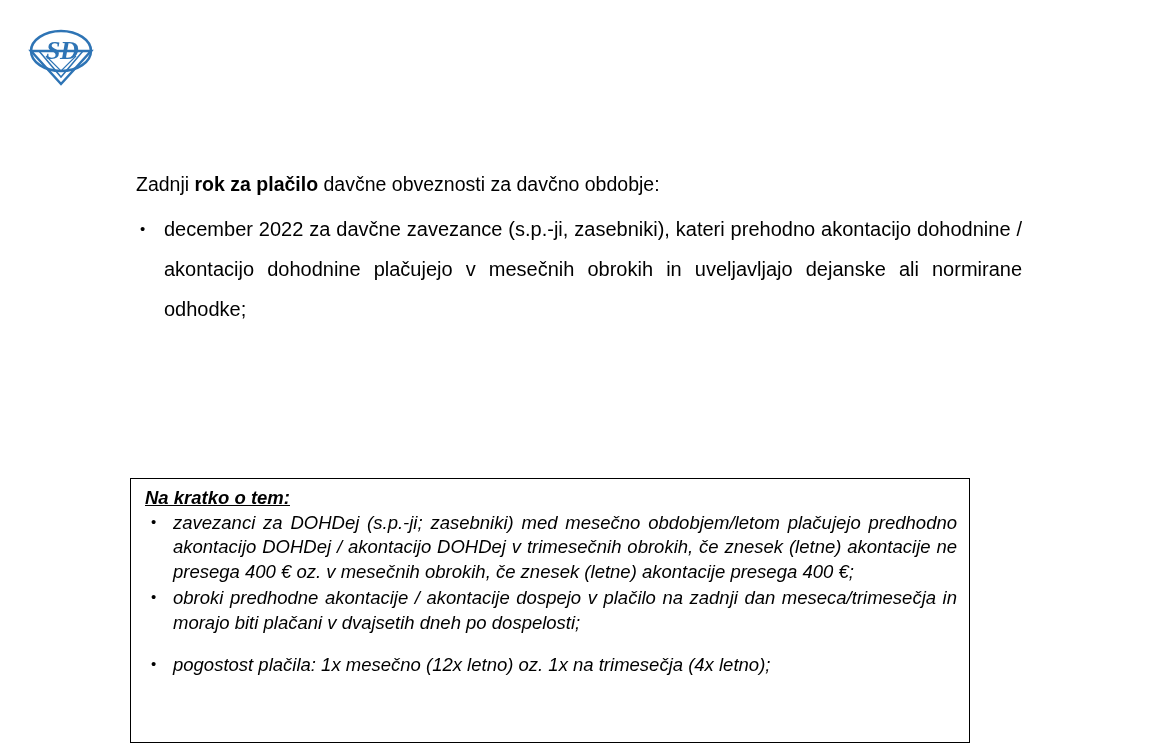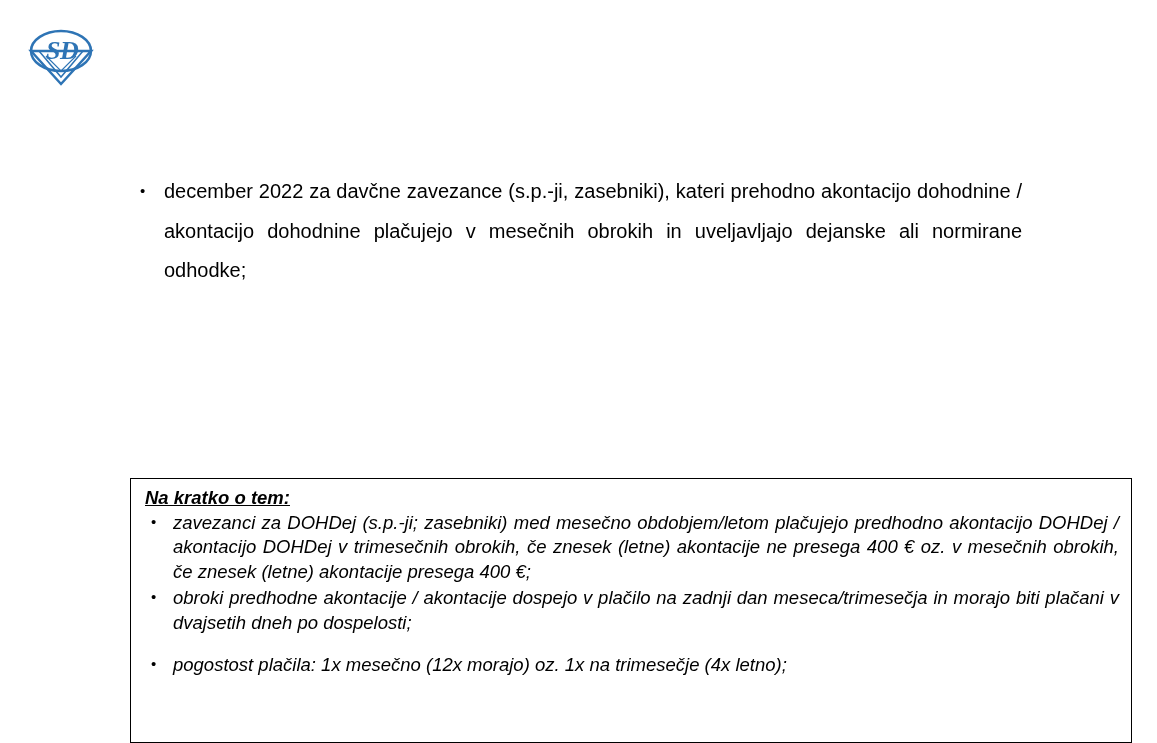--- a/index.html
+++ b/index.html
@@ -60,21 +60,21 @@
     line-height: 2.55;
   }
   ul.main-list > li .last-line {
     text-align: left;
   }
 
   .callout {
     position: absolute;
     left: 130px;
     top: 478px;
-    width: 1002px;
+    width: 840px;
     height: 265px;
     border: 1.5px solid #000;
     box-sizing: border-box;
     padding: 8px 12px 9px 12px;
     overflow: hidden;
   }
   .callout-title {
     font-style: italic;
     font-weight: bold;
     font-size: 18.5px;
@@ -120,20 +120,21 @@
     <path d="M9 25 L39 58 L69 25 Z" fill="none" stroke="#2e74b5" stroke-width="2.5"></path>
     <path d="M17 25 L39 51 L61 25 Z" fill="none" stroke="#2e74b5" stroke-width="1.5"></path>
     <path d="M24 30 L39 45 L54 30" fill="none" stroke="#2e74b5" stroke-width="1.2"></path>
     <text x="24" y="33" font-family="Liberation Serif, serif" font-size="26" font-weight="bold" font-style="italic" fill="#2e74b5">S</text>
     <text x="38" y="33" font-family="Liberation Serif, serif" font-size="26" font-weight="bold" font-style="italic" fill="#2e74b5">D</text>
   </svg>
 </div>
 
 <div class="content">
 
+  <p class="intro"><span>Zadnji </span><b>rok za plačilo</b><span> davčne obveznosti za davčno obdobje:</span></p>
 
   <ul class="main-list">
     <li>
       <span>december 2022 za davčne zavezance (s.p.-ji, zasebniki), kateri prehodno</span>
       <span>akontacijo dohodnine / akontacijo dohodnine plačujejo v mesečnih obrokih in</span>
       <span class="last-line">uveljavljajo dejanske ali normirane odhodke;</span>
     </li>
   </ul>
 </div>
 
@@ -144,16 +145,16 @@
       <span>zavezanci za DOHDej (s.p.-ji; zasebniki) med mesečno obdobjem/letom plačujejo</span>
       <span>predhodno akontacijo DOHDej / akontacijo DOHDej v trimesečnih obrokih, če</span>
       <span>znesek (letne) akontacije ne presega 400 € oz. v mesečnih obrokih, če znesek</span>
       <span class="last-line">(letne) akontacije presega 400 €;</span>
     </li>
     <li>
       <span>obroki predhodne akontacije / akontacije dospejo v plačilo na zadnji dan</span>
       <span class="last-line">meseca/trimesečja in morajo biti plačani v dvajsetih dneh po dospelosti;</span>
     </li>
     <li class="spaced">
-      <span class="last-line">pogostost plačila: 1x mesečno (12x morajo) oz. 1x na trimesečje (4x letno);</span>
+      <span class="last-line">pogostost plačila: 1x mesečno (12x letno) oz. 1x na trimesečja (4x letno);</span>
     </li>
   </ul>
 </div>
 
 </body></html>

